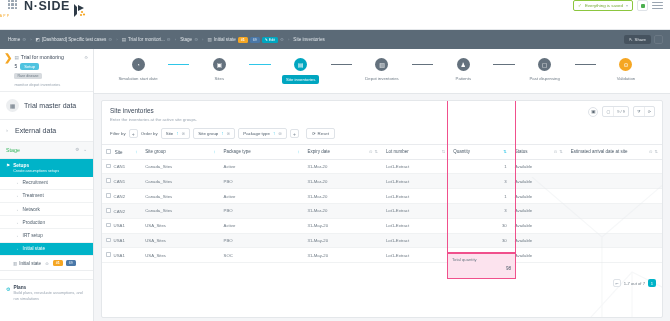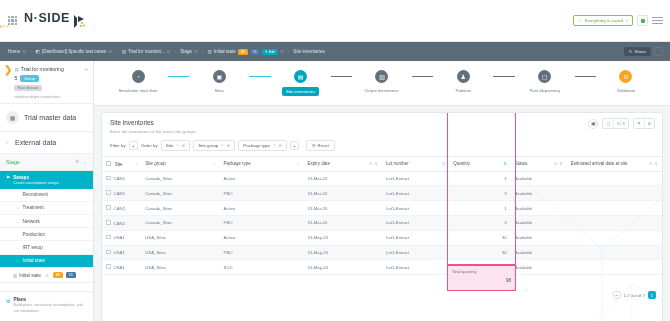--- a/index.html
+++ b/index.html
@@ -7,22 +7,22 @@
   body {
     font-family: "Liberation Sans", sans-serif;
     font-size: 5.2px;
     color: #3c4858;
     background: #ffffff;
   }
   .app { position: relative; width: 670px; height: 321px; }
 
   
   .brandbar {
-    height: 42px; background: #ffffff; border-bottom: 1px solid #e4e7ea;
-    display: flex; align-items: center; position: relative;
+    height: 30px; background: #ffffff; border-bottom: 1px solid #e4e7ea;
+    display: flex; align-items: flex-start; position: relative;
   }
   .grid-icon { width: 9px; height: 9px; margin-left: 8px; display: grid;
     grid-template-columns: repeat(3,1fr); grid-template-rows: repeat(3,1fr); gap: 1px; }
   .grid-icon i { background: #9aa5b1; border-radius: 0.5px; }
   .logo-wrap { display: flex; align-items: flex-end; margin-left: 7px; }
   .logo-text { font-size: 12.5px; font-weight: bold; letter-spacing: 0.6px; color: #2f3b47; line-height: 1; }
   .logo-sub { font-size: 3.3px; letter-spacing: 1.2px; color: #f5a623; margin-left: -46px; margin-top: 1px; display:block;}
   .logo-col { display: flex; flex-direction: column; }
   .logo-mark { margin-left: 3px; position: relative; width: 13px; height: 15px; }
   .logo-mark svg { display:block; }

